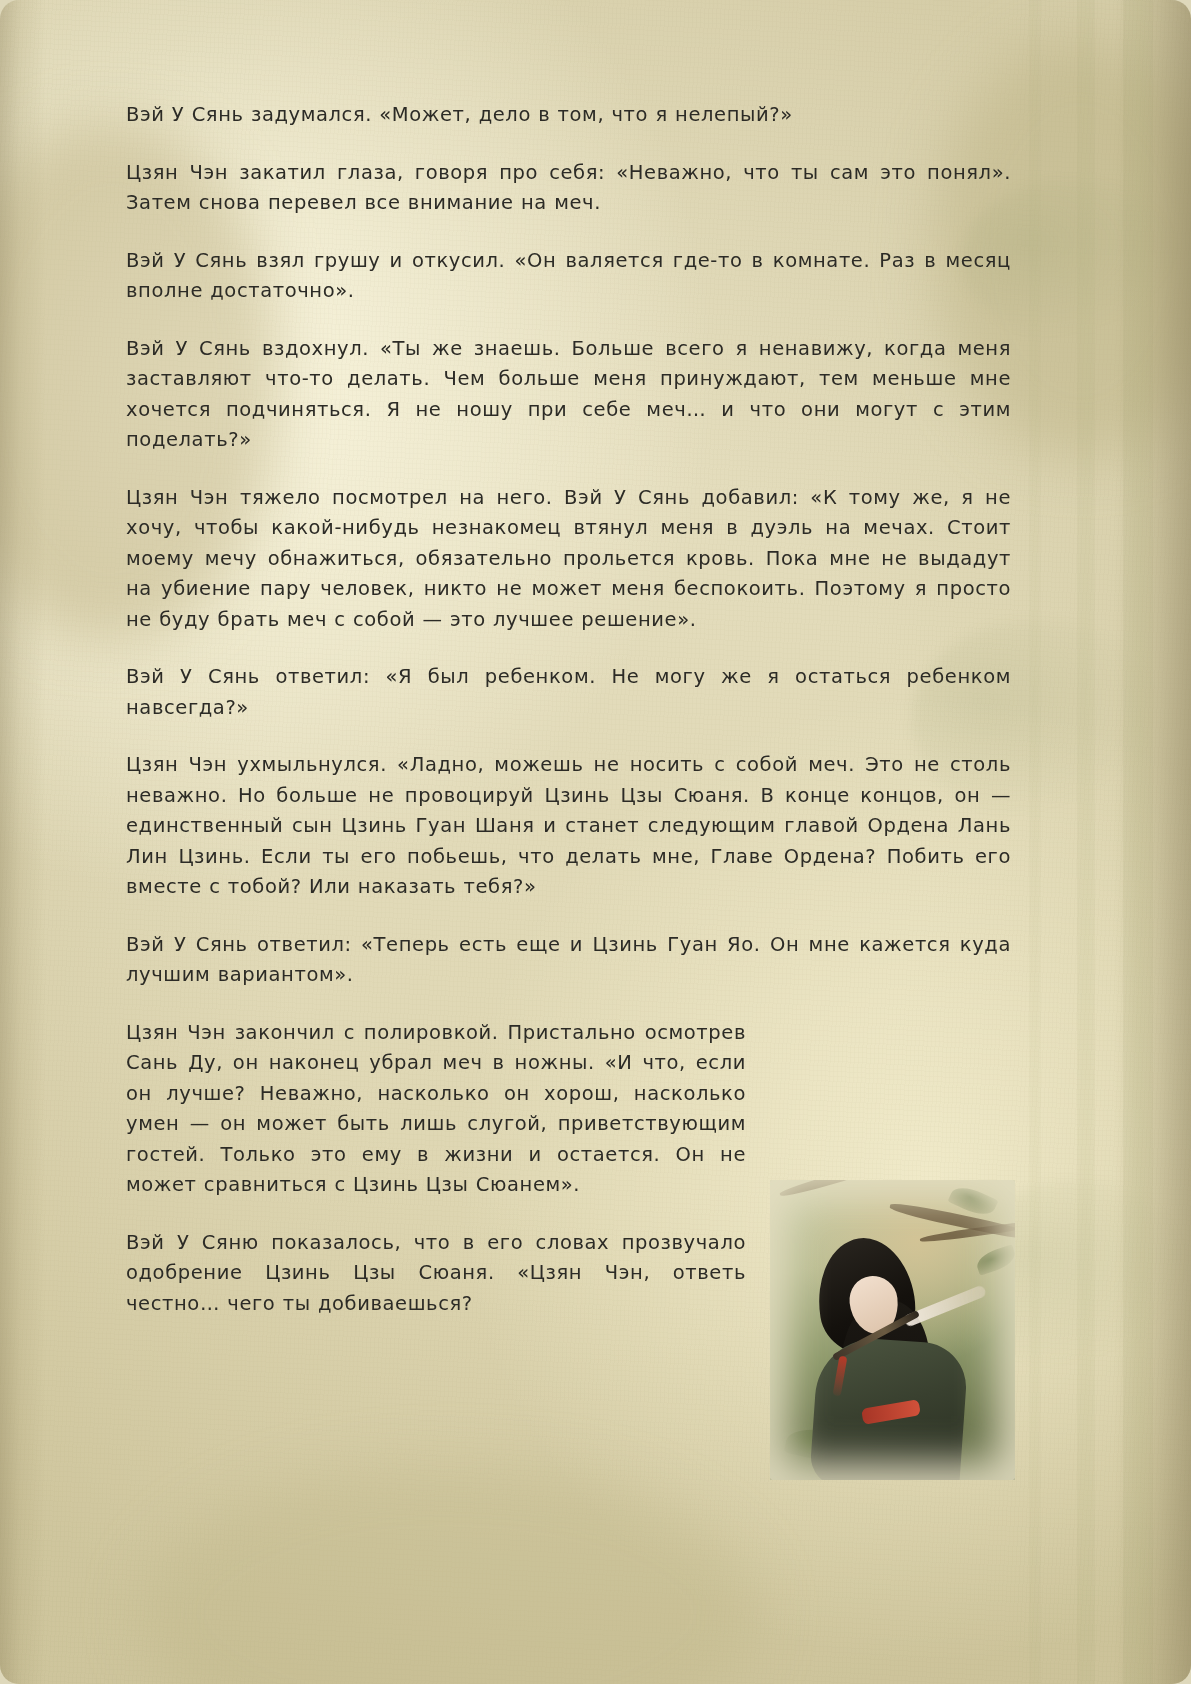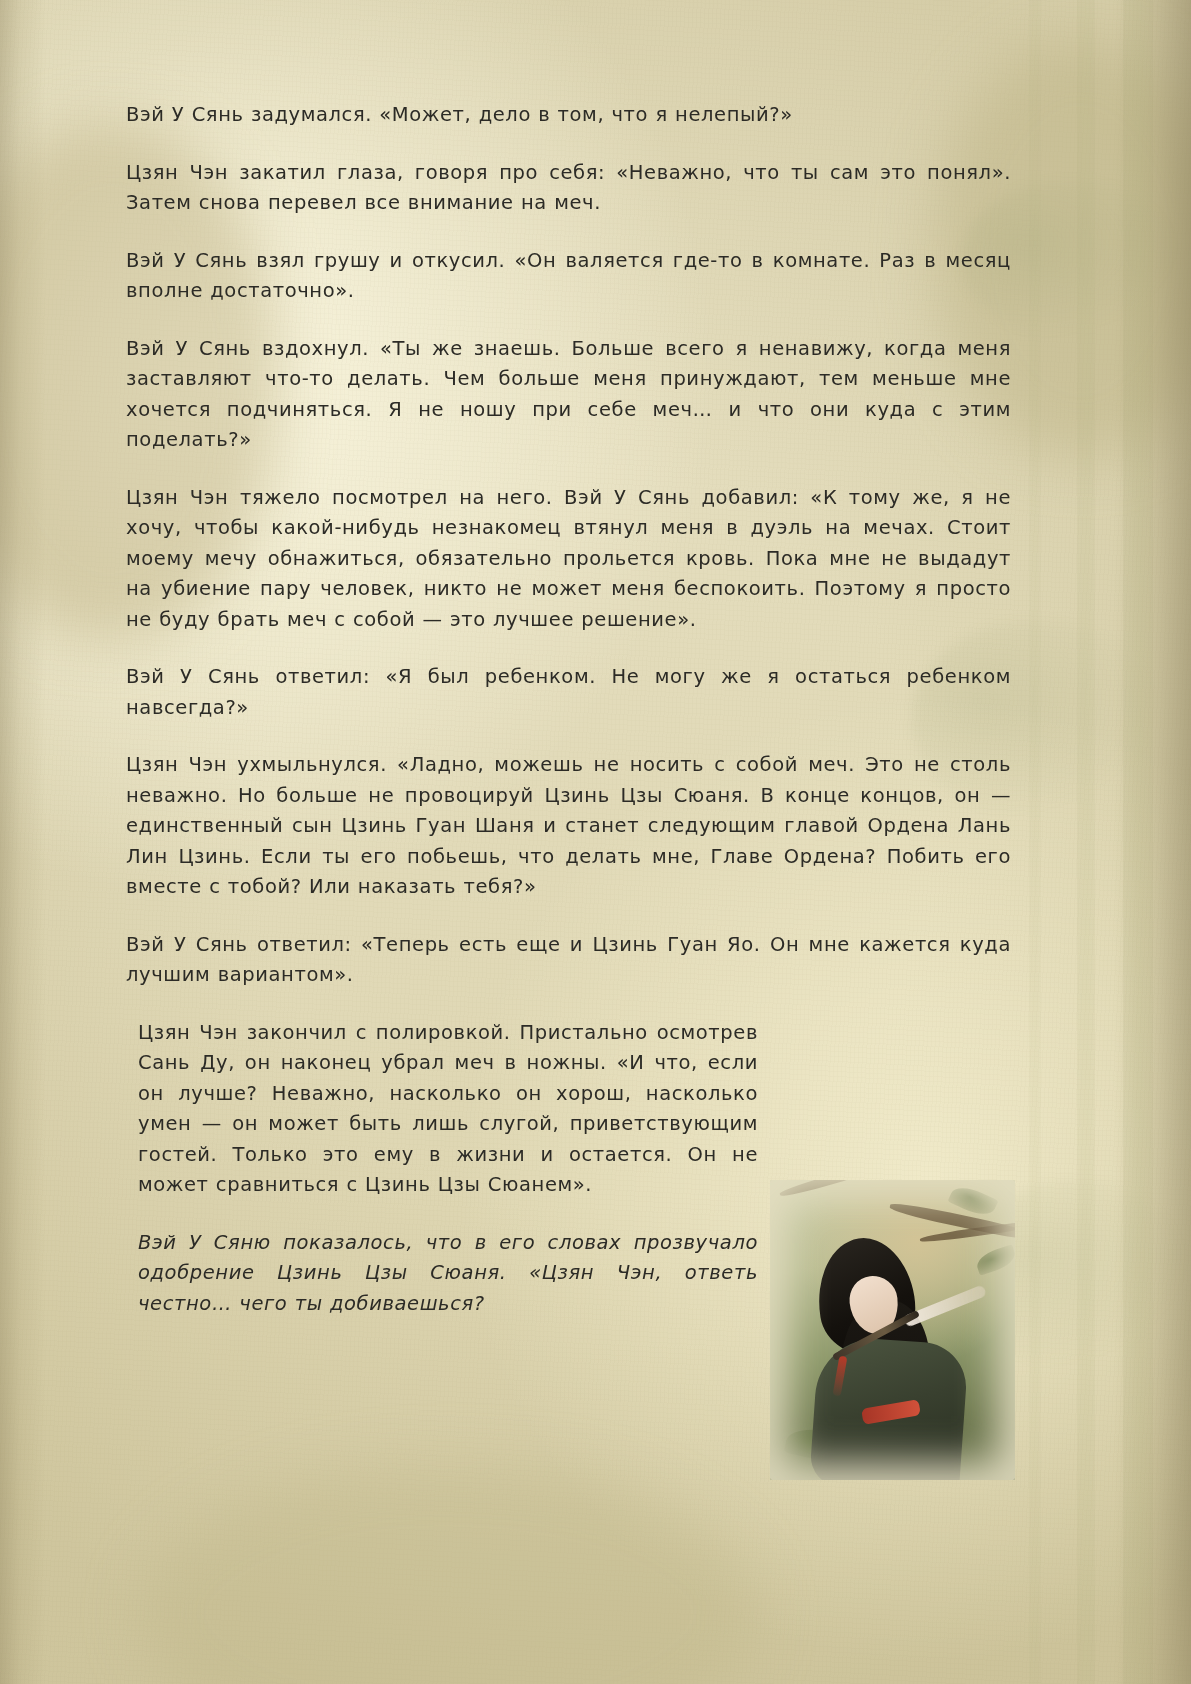--- a/index.html
+++ b/index.html
@@ -19,20 +19,21 @@
     position: relative;
     width: 1191px;
     height: 1684px;
     overflow: hidden;
     background-color: #e6e0c2;
     background-image:
       radial-gradient(ellipse 60% 45% at 18% 22%, rgba(255,252,231,0.85) 0%, rgba(255,252,231,0) 70%),
       radial-gradient(ellipse 55% 40% at 78% 70%, rgba(255,250,220,0.6) 0%, rgba(255,250,220,0) 72%),
       radial-gradient(ellipse 70% 55% at 50% 50%, rgba(236,230,198,0.0) 40%, rgba(196,186,143,0.55) 100%),
       linear-gradient(160deg, #efe9cd 0%, #e4ddbd 35%, #ded6b2 65%, #d6cda6 100%);
+    border-radius: 19px;
   }
   .grain {
     position: absolute;
     inset: 0;
     pointer-events: none;
     opacity: 0.35;
     background-image:
       repeating-linear-gradient(93deg, rgba(160,148,105,0.10) 0px, rgba(160,148,105,0.10) 1px, rgba(255,255,255,0) 1px, rgba(255,255,255,0) 4px),
       repeating-linear-gradient(3deg, rgba(140,128,88,0.07) 0px, rgba(140,128,88,0.07) 1px, rgba(255,255,255,0) 1px, rgba(255,255,255,0) 5px);
   }
@@ -97,26 +98,25 @@
     margin: 0 0 27px 0;
     font-family: "DejaVu Sans", sans-serif;
     font-size: 19.5px;
     line-height: 30.5px;
     letter-spacing: 0.6px;
     color: #2c2b26;
     text-align: justify;
     text-justify: inter-word;
     word-spacing: 0.5px;
   }
-  p.para:last-child { margin-bottom: 0; font-style: italic; }
+  p.para:last-child { margin-bottom: 0; }
 
   
   p.narrow {
     width: 620px;
-    margin-left: 12px;
   }
 
   
   .illustration {
     position: absolute;
     left: 770px;
     top: 1180px;
     width: 245px;
     height: 300px;
     overflow: hidden;
@@ -233,21 +233,21 @@
     <div class="leafy" style="right:0px; top:1180px; width:230px; height:190px;"></div>
   </div>
 
   <div class="gutter-left"></div>
   <div class="gutter-right"></div>
 
   <div class="text-column">
     <p class="para">Вэй У Сянь задумался. «Может, дело в том, что я нелепый?»</p>
     <p class="para">Цзян Чэн закатил глаза, говоря про себя: «Неважно, что ты сам это понял». Затем снова перевел все внимание на меч.</p>
     <p class="para">Вэй У Сянь взял грушу и откусил. «Он валяется где-то в комнате. Раз  в месяц вполне достаточно».</p>
-    <p class="para">Вэй У Сянь вздохнул. «Ты же знаешь. Больше всего я ненавижу, когда меня заставляют что-то делать. Чем больше меня принуждают, тем меньше мне хочется подчиняться. Я не ношу при себе меч… и что они куда с этим поделать?»</p>
+    <p class="para">Вэй У Сянь вздохнул. «Ты же знаешь. Больше всего я ненавижу, когда меня заставляют что-то делать. Чем больше меня принуждают, тем меньше мне хочется подчиняться. Я не ношу при себе меч… и что они могут с этим поделать?»</p>
     <p class="para">Цзян Чэн тяжело посмотрел на него. Вэй У Сянь добавил: «К тому же, я не хочу, чтобы какой-нибудь незнакомец втянул меня в дуэль на мечах. Стоит моему мечу обнажиться, обязательно прольется кровь. Пока мне не выдадут на убиение пару человек, никто не может меня беспокоить. Поэтому я просто не буду брать меч с собой — это лучшее решение».</p>
     <p class="para">Вэй У Сянь ответил: «Я был ребенком. Не могу же я остаться ребенком навсегда?»</p>
     <p class="para">Цзян Чэн ухмыльнулся. «Ладно, можешь не носить с собой меч. Это не столь неважно. Но больше не провоцируй Цзинь Цзы Сюаня. В конце концов, он — единственный сын Цзинь Гуан Шаня и станет следующим главой Ордена Лань Лин Цзинь. Если ты его побьешь, что делать мне, Главе Ордена? Побить его вместе с тобой? Или наказать тебя?»</p>
     <p class="para">Вэй У Сянь ответил: «Теперь есть еще и Цзинь Гуан Яо. Он мне кажется куда лучшим вариантом».</p>
     <p class="para narrow">Цзян Чэн закончил с полировкой. Пристально осмотрев Сань Ду, он наконец убрал меч в ножны. «И что, если он лучше? Неважно, насколько он хорош, насколько умен — он может быть лишь слугой, приветствующим гостей. Только это ему в жизни и остается. Он не может сравниться с Цзинь Цзы Сюанем».</p>
     <p class="para narrow">Вэй У Сяню показалось, что в его словах прозвучало одобрение Цзинь Цзы Сюаня. «Цзян Чэн, ответь честно… чего ты добиваешься?</p>
   </div>
 
   <div class="illustration">
     <div class="ill-bg"></div>

